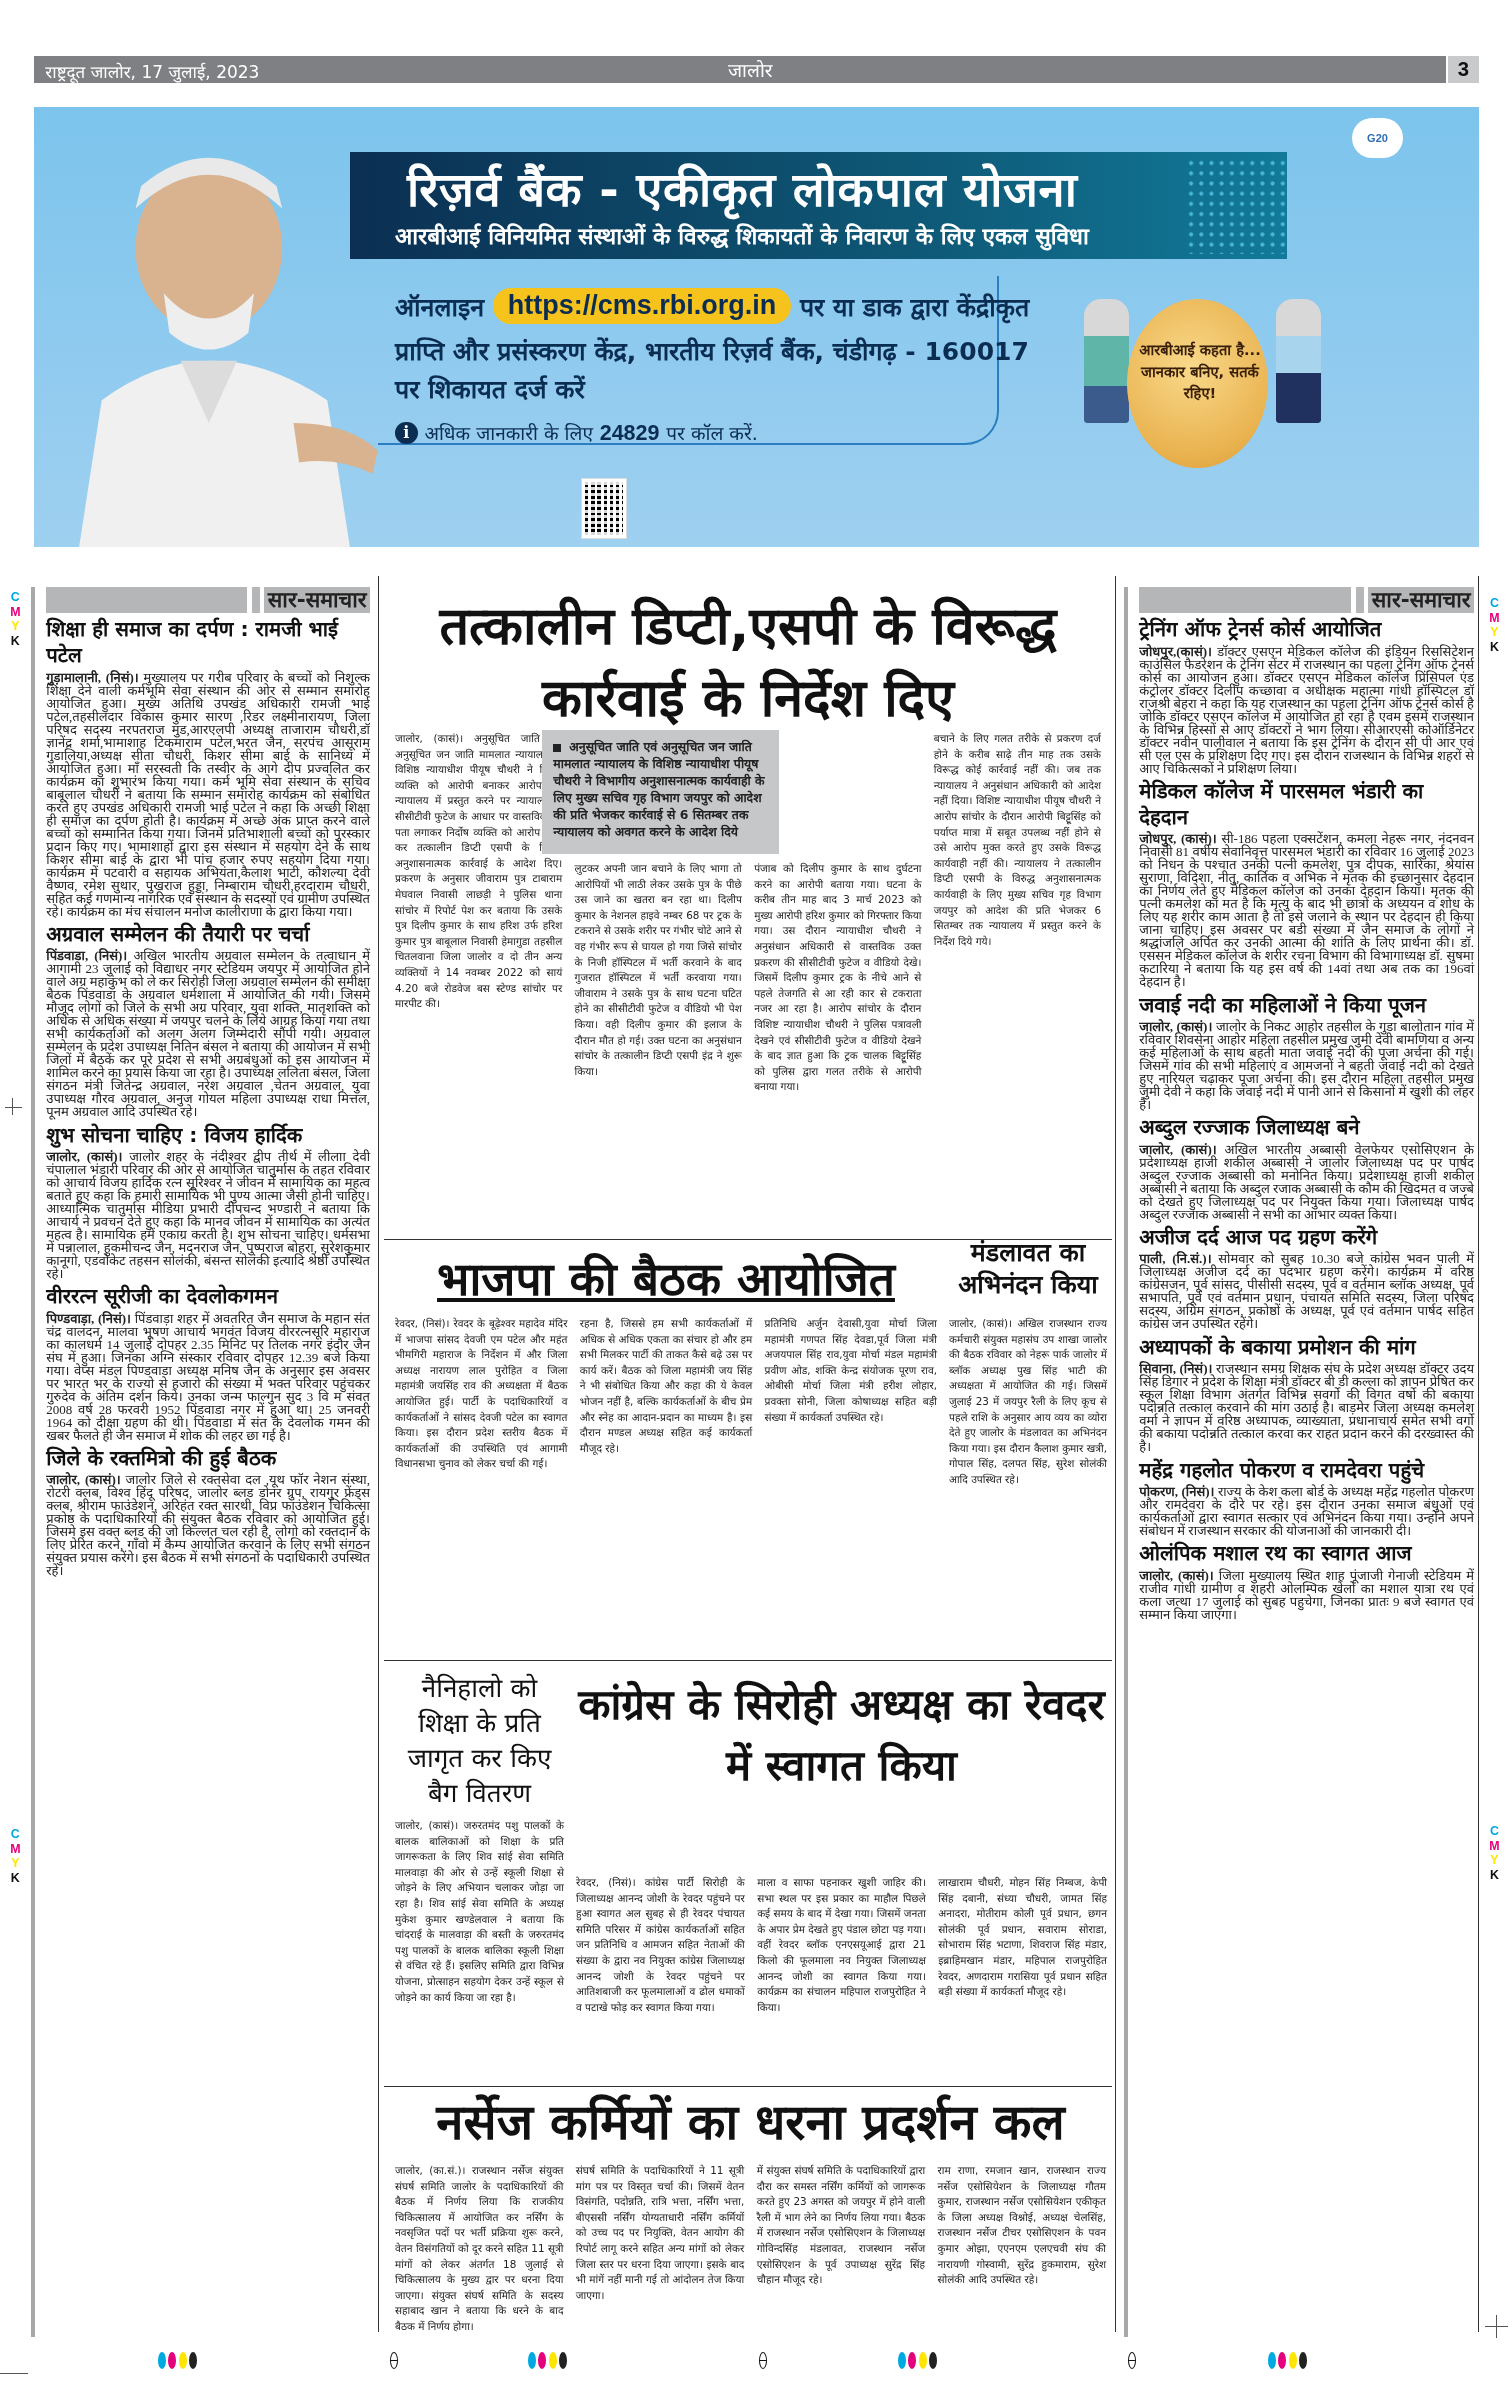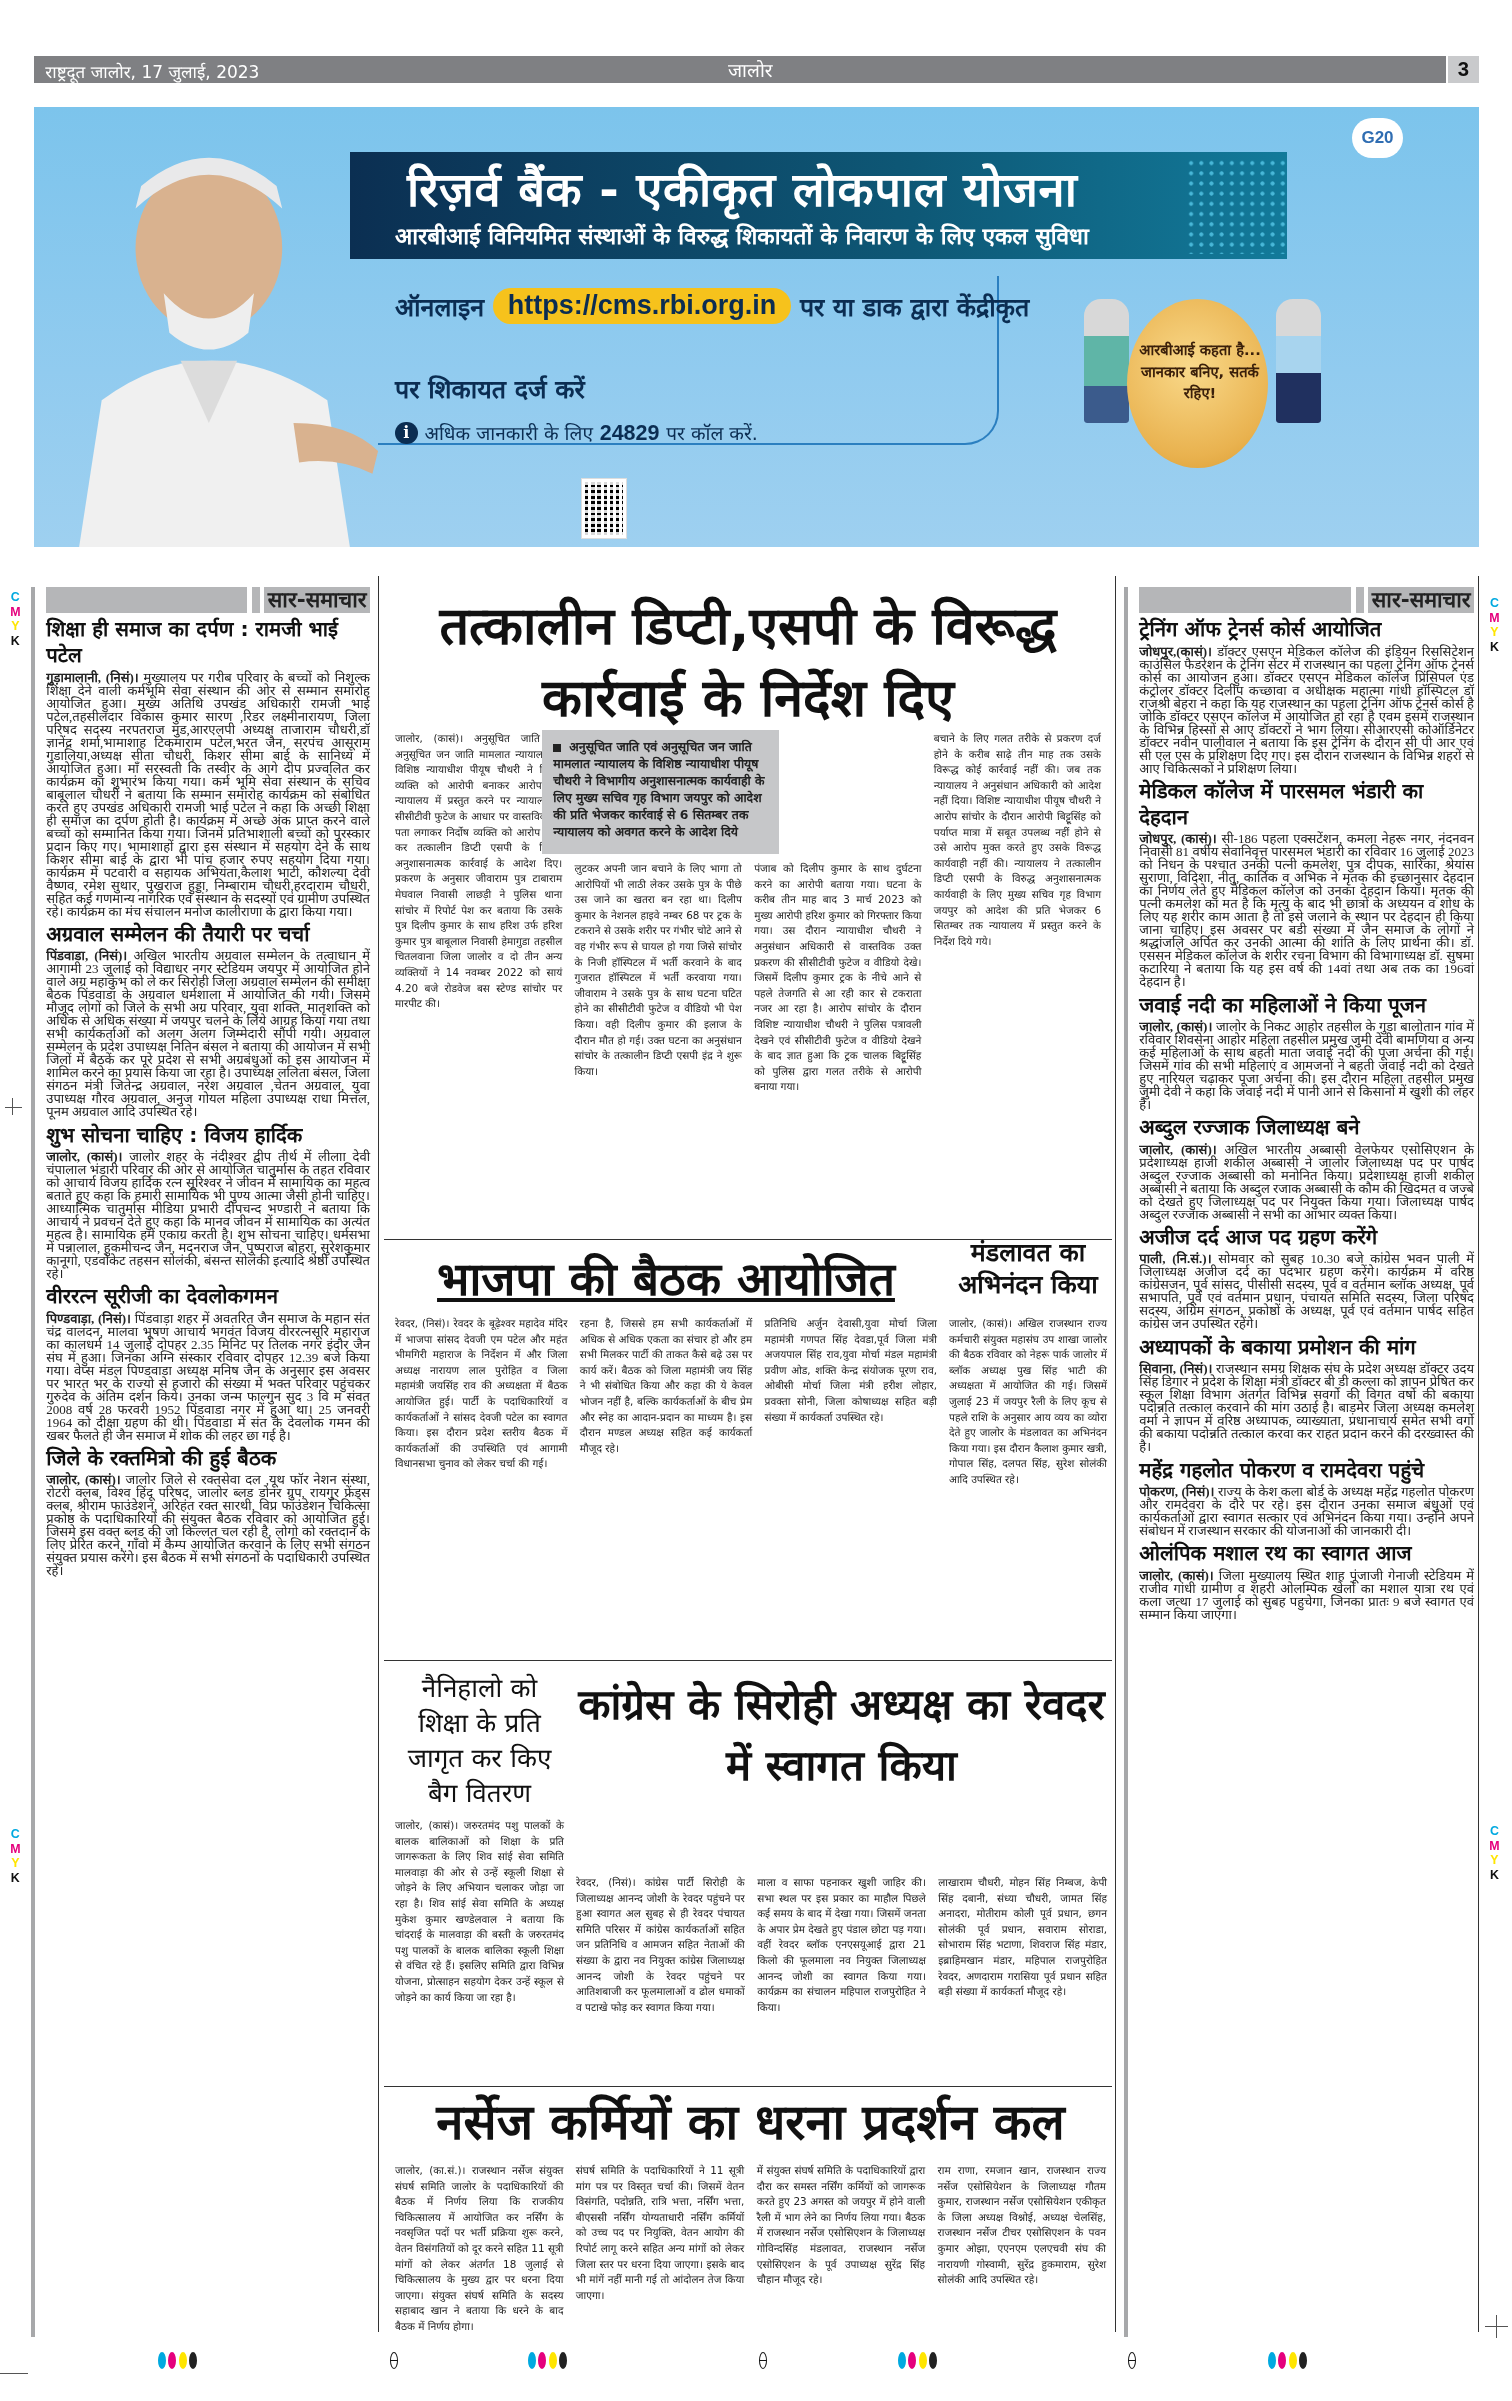--- a/index.html
+++ b/index.html
@@ -12,21 +12,21 @@
   .header-bar .center { flex: 1; text-align: left; padding-left: 186px; font-size: 19px; }
   .page-num { position: absolute; left: 1448px; top: 56px; width: 31px; height: 27px; background: #c9cacc; color: #111; font-weight: bold; font-size: 20.3px; text-align: center; line-height: 27px; font-family: "Liberation Sans", sans-serif; }
 
   
   .ad { position: absolute; left: 34px; top: 107px; width: 1445px; height: 440px; background: linear-gradient(180deg,#7cc4ec 0%, #91cbef 60%, #9ed0f0 100%); overflow: hidden; }
   .ad-man { position: absolute; left: 0; top: 0; width: 361px; height: 440px; }
   .ad-title-band { position: absolute; left: 316px; top: 45px; width: 937px; height: 107px; background: linear-gradient(90deg,#0b2f52 0%,#0e5876 60%,#127a9a 100%); border-radius: 0 0 0 0; }
   .ad-title { position: absolute; left: 373px; top: 49px; font-size: 47px; font-weight: bold; color: #fff; font-family: "DejaVu Sans", sans-serif; letter-spacing: 0.6px; }
   .ad-sub { position: absolute; left: 361px; top: 113px; font-size: 22.6px; font-weight: bold; color: #fff; }
   .ad-dots { position: absolute; left: 1152px; top: 51px; width: 102px; height: 96px; background-image: radial-gradient(circle, #55c7e8 1.7px, transparent 2.3px); background-size: 10.2px 10.2px; opacity: .8; }
-  .g20 { position: absolute; left: 1318px; top: 11.3px; width: 51px; height: 40px; border-radius: 20px; background: #fff; color: #2f6db2; font-weight: bold; font-size: 17px; text-align: center; line-height: 40px; font-family: "Liberation Sans", sans-serif; }
+  .g20 { position: absolute; left: 1318px; top: 11.3px; width: 51px; height: 40px; border-radius: 20px; background: #fff; color: #2f6db2; font-weight: bold; font-size: 11px; text-align: center; line-height: 40px; font-family: "Liberation Sans", sans-serif; }
   .ad-info-box { position: absolute; left: 344px; top: 169px; width: 621px; height: 169px; border-right: 2.3px solid #2b7fc0; border-bottom: 2.3px solid #2b7fc0; border-radius: 0 0 34px 0; }
   .ad-line1 { position: absolute; left: 361px; top: 181px; font-size: 25px; font-weight: bold; color: #0b2d52; display: flex; align-items: center; gap: 9px; }
   .url-pill { background: #f6c21c; border-radius: 20.3px; padding: 2.3px 14.7px; color: #0b2d52; font-size: 27px; font-family: "Liberation Sans", sans-serif; font-weight: bold; }
   .ad-line2 { position: absolute; left: 361px; top: 226px; font-size: 25px; font-weight: bold; color: #0b2d52; }
   .ad-line3 { position: absolute; left: 361px; top: 264px; font-size: 25px; font-weight: bold; color: #0b2d52; }
   .ad-call { position: absolute; left: 361px; top: 313px; font-size: 19px; color: #0b2d52; display: flex; align-items: center; gap: 6.8px; }
   .info-icon { width: 22.6px; height: 22.6px; border-radius: 50%; background: #0b2d52; color: #fff; font-size: 16px; font-weight: bold; text-align: center; line-height: 22.6px; font-family: "DejaVu Serif", serif; }
   .call-num { font-weight: bold; font-size: 21.5px; font-family: "Liberation Sans", sans-serif; }
   .qr { position: absolute; left: 548px; top: 372px; width: 44px; height: 59px; background:
       repeating-linear-gradient(90deg,#000 0 3.4px,#fff 3.4px 6.2px),
@@ -97,20 +97,21 @@
   <div class="ad-title">रिज़र्व बैंक - एकीकृत लोकपाल योजना</div>
   <div class="ad-sub">आरबीआई विनियमित संस्थाओं के विरुद्ध शिकायतों के निवारण के लिए एकल सुविधा</div>
   <div class="g20">G20</div>
 
   <div class="ad-info-box"></div>
   <div class="ad-line1">
     <span>ऑनलाइन</span>
     <span class="url-pill">https://cms.rbi.org.in</span>
     <span>पर या डाक द्वारा केंद्रीकृत</span>
   </div>
+  <div class="ad-line2">प्राप्ति और प्रसंस्करण केंद्र, भारतीय रिज़र्व बैंक, चंडीगढ़ - 160017</div>
   <div class="ad-line3">पर शिकायत दर्ज करें</div>
   <div class="ad-call">
     <span class="info-icon">i</span>
     <span>अधिक जानकारी के लिए</span>
     <span class="call-num">24829</span>
     <span>पर कॉल करें.</span>
   </div>
 
   <div class="qr"></div>
 

